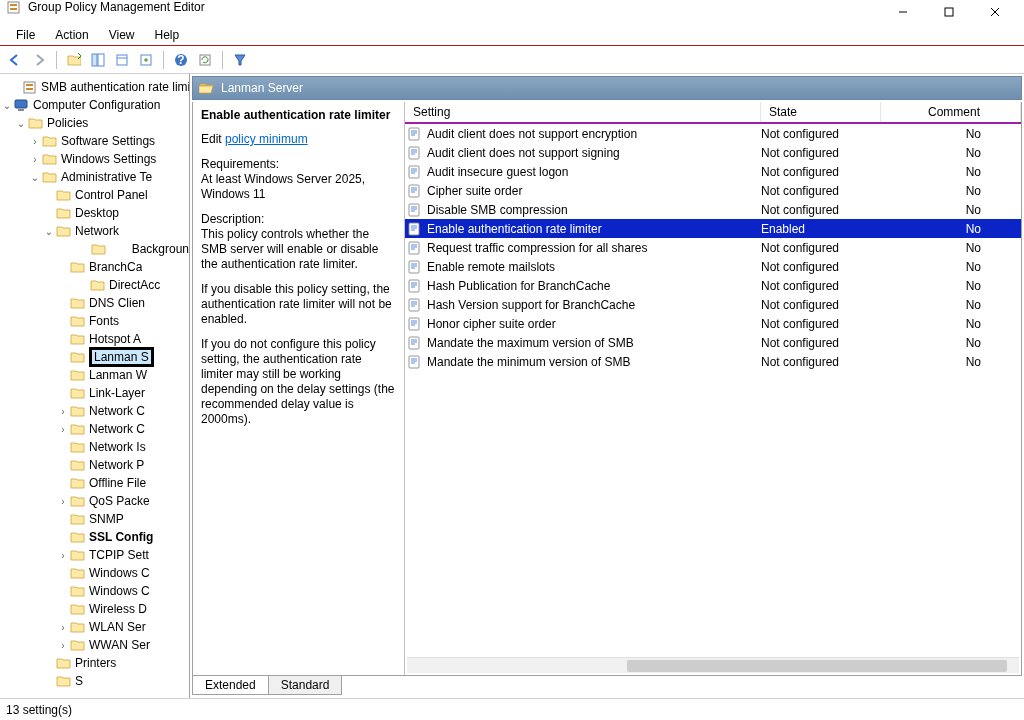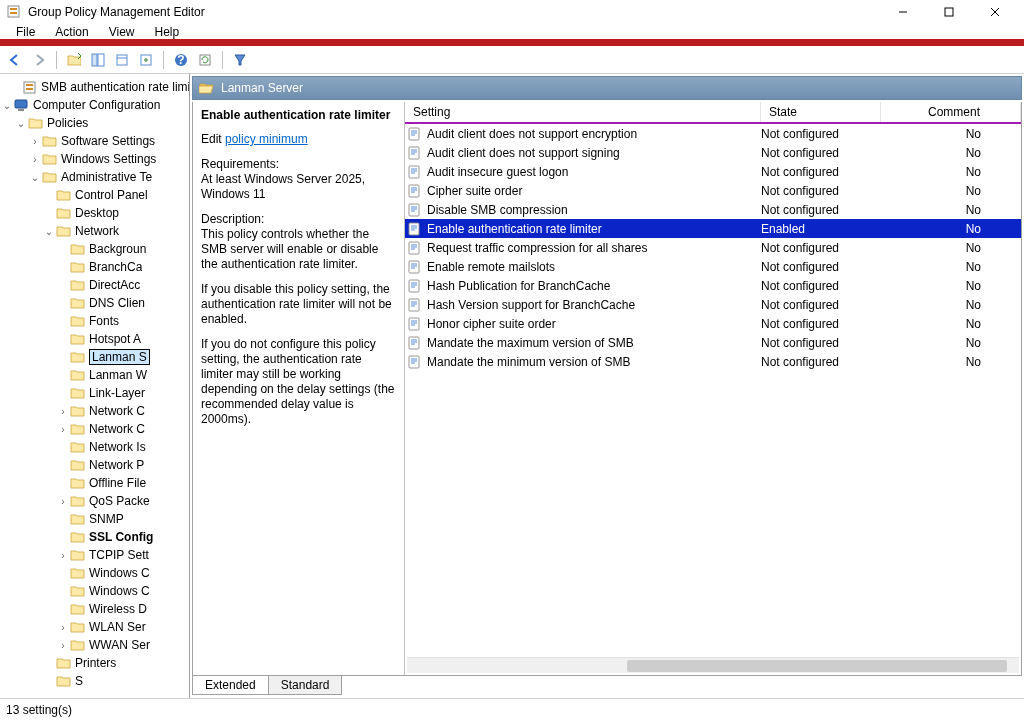--- a/index.html
+++ b/index.html
@@ -1,45 +1,45 @@
 <!DOCTYPE html>
 <html><head>
 <meta charset="utf-8">
 <style>
 * { box-sizing: border-box; font-family: "Segoe UI", Tahoma, sans-serif; font-size: 12px; }
 html, body { margin: 0; padding: 0; width: 1024px; height: 720px; overflow: hidden; background: #fff; color: #000; }
 
 
-.titlebar { height: 24px; display: flex; align-items: center; padding: 0 6px; border-bottom: 0; }
+.titlebar { height: 24px; display: flex; align-items: flex-start; padding: 0 6px; border-bottom: 0; }
 .titlebar .icon { width: 16px; height: 16px; margin-right: 6px; }
 .titlebar .title { flex: 1; }
 .win-controls { display: flex; gap: 0; }
 .win-controls div { width: 46px; height: 24px; display: flex; align-items: center; justify-content: center; }
 
 
-.menubar { height: 22px; display: flex; align-items: center; padding: 0 6px; border-bottom: 7px solid #b91c1c; }
+.menubar { height: 22px; display: flex; align-items: center; padding: 0 6px; border-bottom: 1px solid #b91c1c; }
 .menubar span { padding: 2px 10px; cursor: default; }
 
 
 .toolbar { height: 28px; display: flex; align-items: center; padding: 2px 4px; gap: 2px; border-bottom: 1px solid #d0d0d0; }
 .toolbar .sep { width: 1px; height: 18px; background: #c0c0c0; margin: 0 4px; }
 .tbtn { width: 22px; height: 22px; display: flex; align-items: center; justify-content: center; border: 1px solid transparent; }
 
 
 .main { display: flex; height: calc(720px - 24px - 22px - 28px - 22px); }
 .tree { width: 190px; border-right: 1px solid #a0a0a0; overflow: hidden; padding: 4px 0 4px 0; }
 .content { flex: 1; display: flex; flex-direction: column; overflow: hidden; }
 
 
 .tree ul { list-style: none; margin: 0; padding: 0; }
 .tree li { white-space: nowrap; }
 .tree .row { display: flex; align-items: center; height: 18px; padding-left: 0; cursor: default; }
 .tree .exp { width: 14px; text-align: center; color: #666; font-size: 10px; display: inline-block; }
 .tree .fl { width: 16px; height: 14px; margin-right: 3px; flex-shrink: 0; }
-.tree .sel { background: #cce8ff; border: 1px solid #000000; padding: 0 2px; }
+.tree .sel { background: #cce8ff; border: 3px solid #000000; padding: 0 2px; }
 .tree .lbl { overflow: hidden; text-overflow: clip; }
 
 
 .loc-bar { height: 24px; background: linear-gradient(#8aa6c1, #6f8fb0); color: #fff; display: flex; align-items: center; border: 1px solid #6a87a8; margin: 2px; }
 .loc-bar .fl { margin: 0 6px; }
 .loc-title { font-weight: normal; }
 
 
 .ext { flex: 1; display: flex; border: 1px solid #a0a0a0; margin: 0 2px; overflow: hidden; border-top: 0; }
 .ext-left { width: 212px; border-right: 1px solid #c0c0c0; padding: 6px 8px; overflow: hidden; }
@@ -296,21 +296,21 @@
             <span class="exp">⌄</span>
             <span class="fl">
               <svg width="16" height="14">
                 <use href="#folder-ico"></use>
               </svg>
             </span>
             <span class="lbl">Network</span>
           </div>
         </li>
         <li>
-          <div class="row" style="padding-left: 56px;">
+          <div class="row" style="padding-left: 56px; justify-content: space-between;">
             <span class="exp"></span>
             <span class="fl">
               <svg width="16" height="14">
                 <use href="#folder-ico"></use>
               </svg>
             </span>
             <span class="lbl">Backgroun</span>
           </div>
         </li>
         <li>
@@ -318,21 +318,21 @@
             <span class="exp"></span>
             <span class="fl">
               <svg width="16" height="14">
                 <use href="#folder-ico"></use>
               </svg>
             </span>
             <span class="lbl">BranchCa</span>
           </div>
         </li>
         <li>
-          <div class="row" style="padding-left: 56px;">
+          <div class="row" style="padding-left: 76px;">
             <span class="exp"></span>
             <span class="fl">
               <svg width="16" height="14">
                 <use href="#folder-ico"></use>
               </svg>
             </span>
             <span class="lbl">DirectAcc</span>
           </div>
         </li>
         <li>

